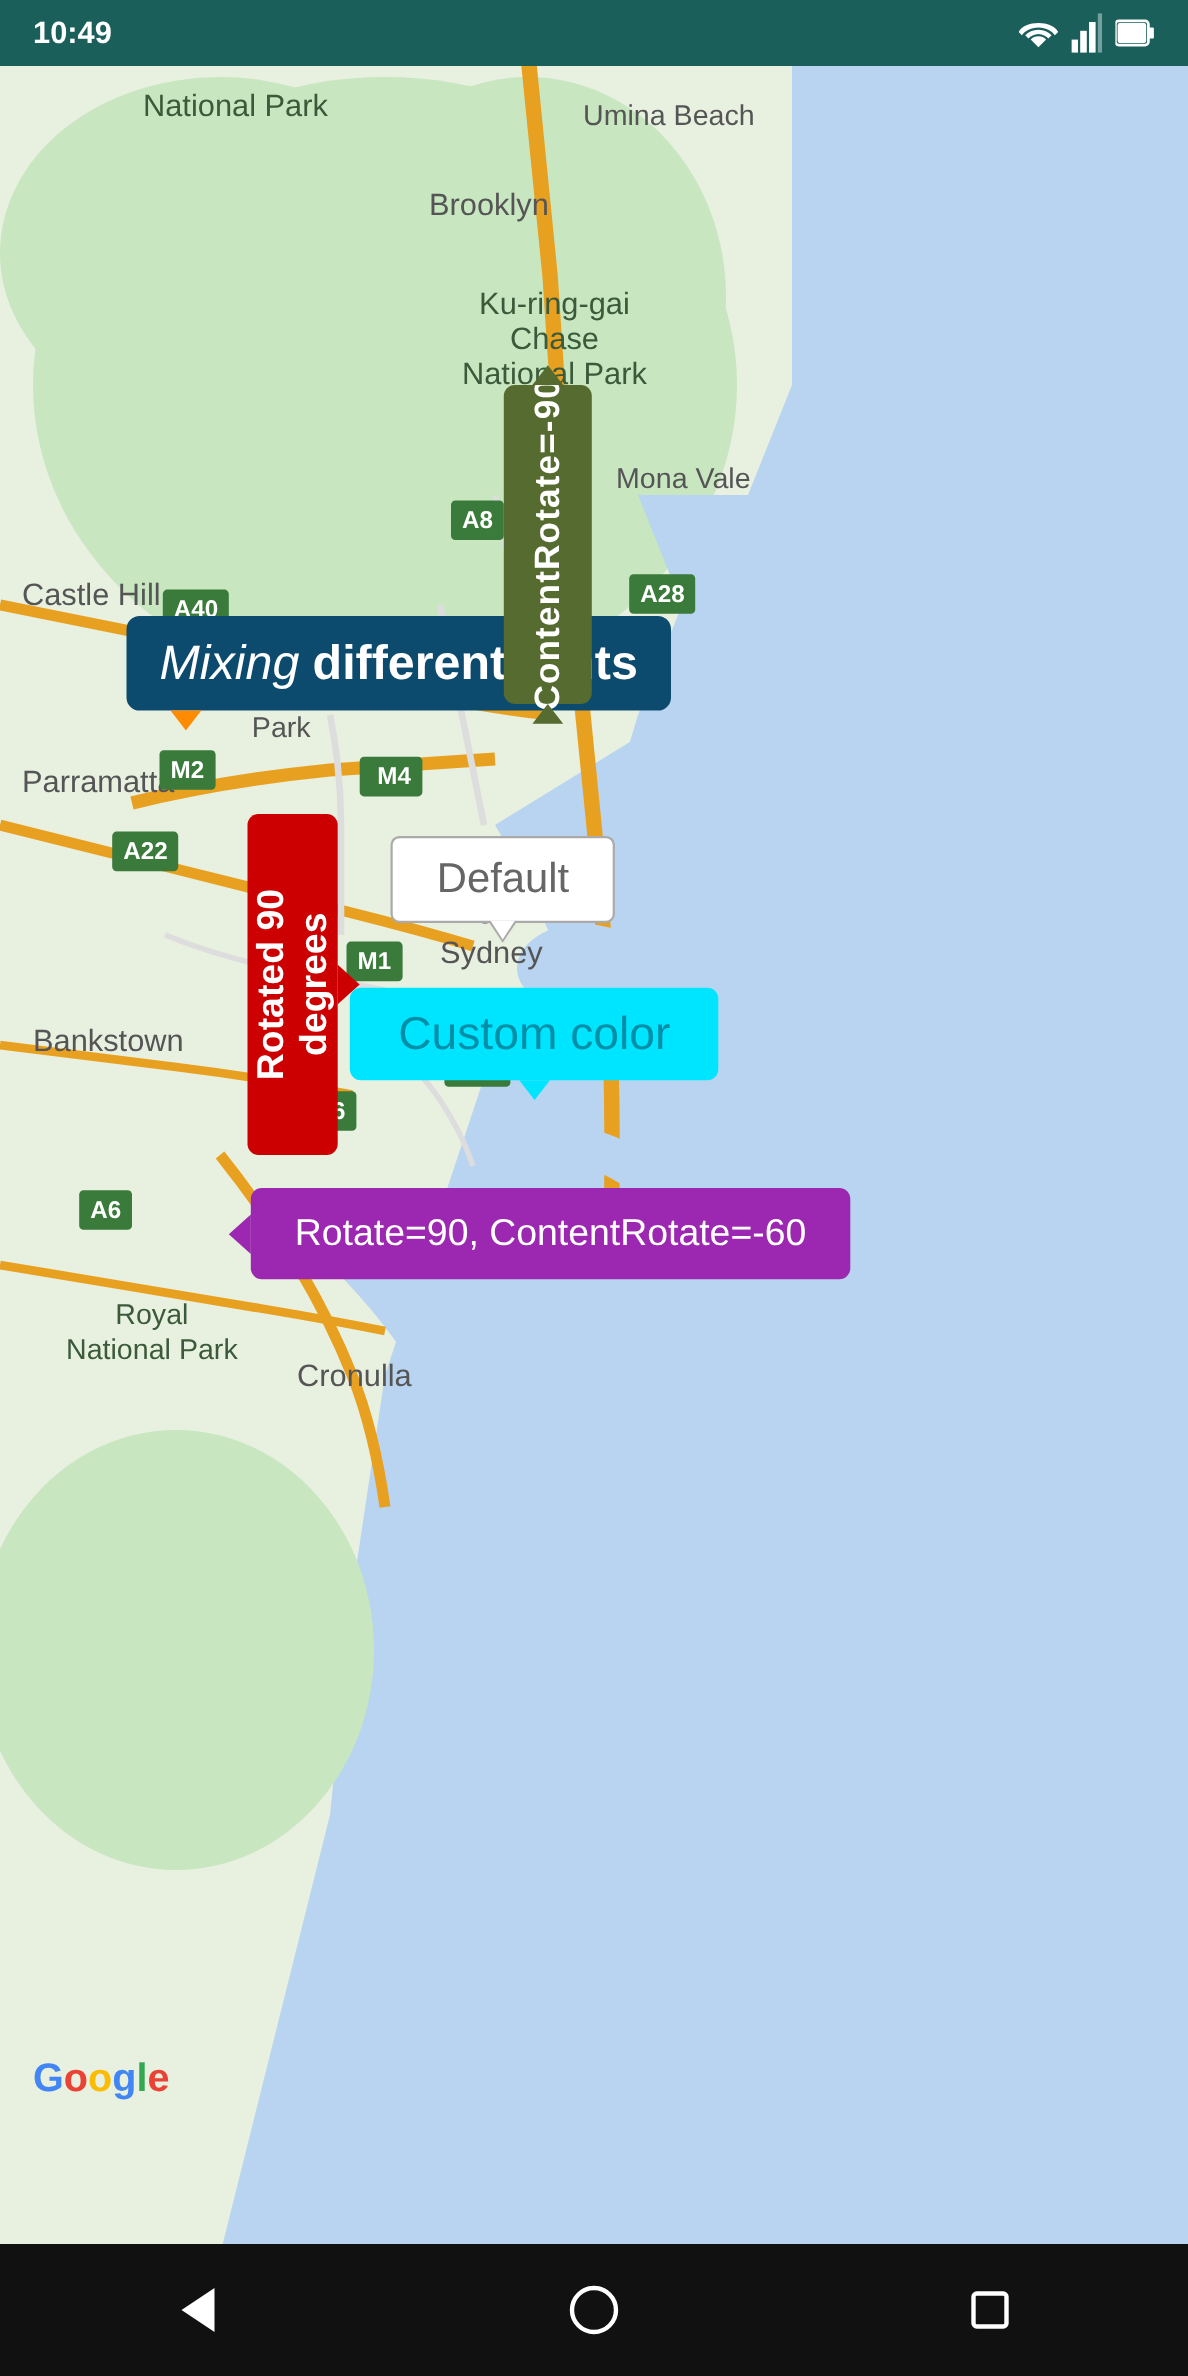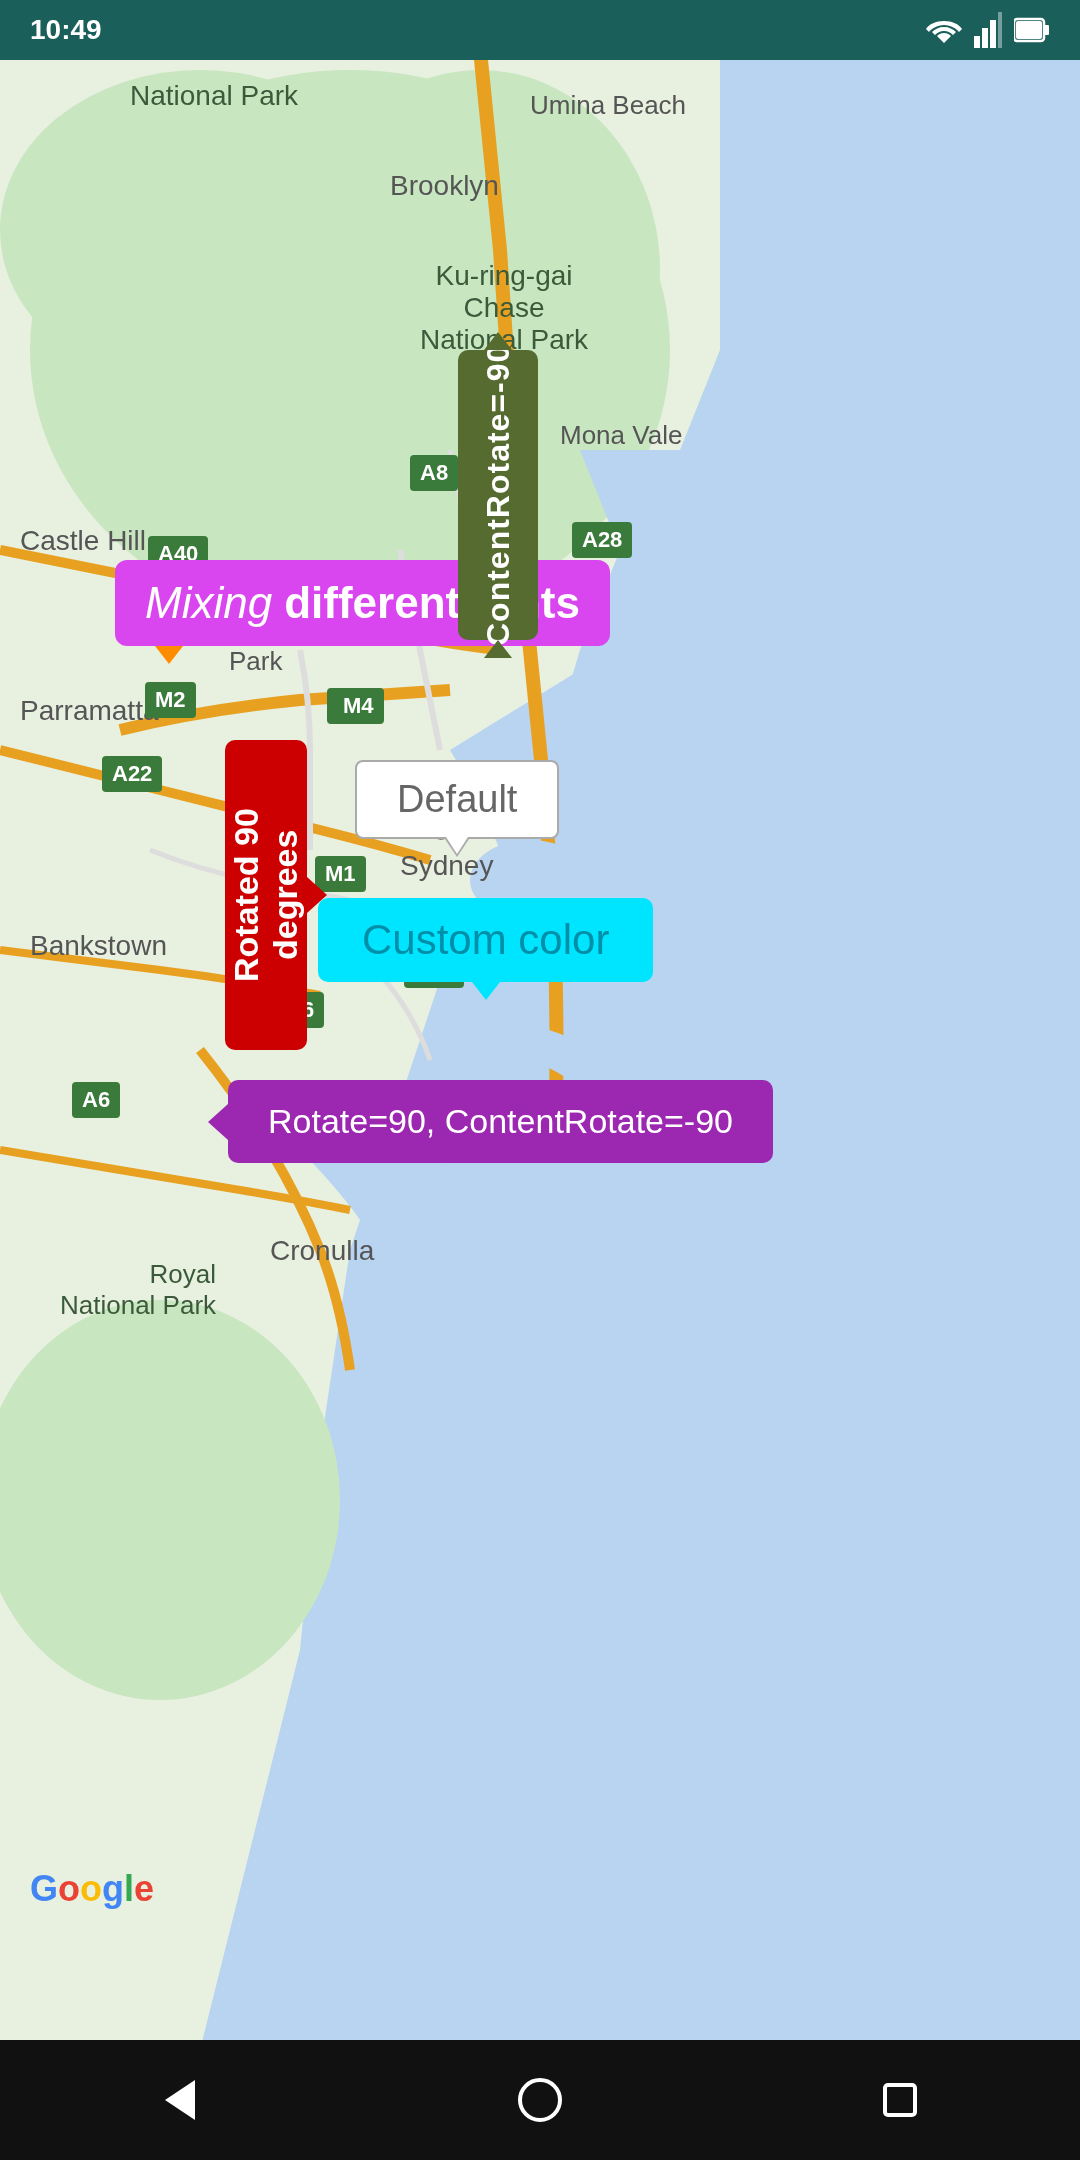--- a/index.html
+++ b/index.html
@@ -68,21 +68,21 @@
       color: #3a5a3a;
       font-size: 26px;
       font-weight: 500;
     }
 
     
     .bubble-mixing {
       position: absolute;
       top: 500px;
       left: 115px;
-      background: #d946ef;
+      background: #0c4a6e;
       border-radius: 12px;
       padding: 18px 30px;
       display: flex;
       align-items: flex-start;
       gap: 0;
     }
     .bubble-mixing::after {
       content: '';
       position: absolute;
       bottom: -18px;
@@ -257,21 +257,21 @@
     <div class="map-label" style="top:30px; left:530px; font-size:26px; color:#555;">Umina Beach</div>
     <div class="map-label" style="top:110px; left:390px; font-size:28px; color:#555;">Brooklyn</div>
     <div class="map-label" style="top:200px; left:420px; font-size:28px; color:#3a5a3a; text-align:center;">Ku-ring-gai<br>Chase<br>National Park</div>
     <div class="map-label" style="top:360px; left:560px; font-size:26px; color:#555;">Mona Vale</div>
     <div class="map-label" style="top:465px; left:20px; font-size:28px; color:#555;">Castle Hill</div>
     <div class="map-label" style="top:555px; left:195px; font-size:26px; color:#555; text-align:center;">Macquarie<br>Park</div>
     <div class="map-label" style="top:635px; left:20px; font-size:28px; color:#555;">Parramatta</div>
     <div class="map-label" style="top:870px; left:30px; font-size:28px; color:#555;">Bankstown</div>
     <div class="map-label" style="top:790px; left:400px; font-size:28px; color:#555;text-align:center;">Sydney</div>
     <div class="map-label" style="top:1175px; left:270px; font-size:28px; color:#555;">Cronulla</div>
-    <div class="map-label" style="top:1199px; left:60px; font-size:26px; color:#3a5a3a; text-align:right;">Royal<br>National Park</div>
+    <div class="map-label" style="top:1120px; left:60px; font-size:26px; color:#3a5a3a; text-align:center;">Royal<br>National Park</div>
 
     <div class="road-label" style="top:395px; left:410px;">A8</div>
     <div class="road-label" style="top:462px; left:572px;">A28</div>
     <div class="road-label" style="top:476px; left:148px;">A40</div>
     <div class="road-label" style="top:622px; left:145px;">M2</div>
     <div class="road-label" style="top:628px; left:327px;padding-left:16px;">M4</div>
     <div class="road-label" style="top:696px; left:102px;">A22</div>
     <div class="road-label" style="top:796px; left:315px;">M1</div>
     <div class="road-label" style="top:892px; left:404px;">A36</div>
     <div class="road-label" style="top:932px; left:276px;">A6</div>
@@ -312,21 +312,21 @@
   
   <div style="position:absolute; top:838px; left:318px; background:#00e5ff; border-radius:10px; padding:18px 44px; display:flex; align-items:center; justify-content:center; overflow:visible;">
     <div style="position:absolute; bottom:-18px; left:50%; transform:translateX(-50%); width:0; height:0; border-left:14px solid transparent; border-right:14px solid transparent; border-top:18px solid #00e5ff;"></div>
     <span style="color:#008fa8; font-size:42px; font-weight:500;">Custom color</span>
   </div>
 
   
   <div style="position:absolute; top:1020px; left:228px; background:#9c27b0; border-radius:10px; padding:22px 40px; display:flex; align-items:center; justify-content:center; overflow:visible;">
 
     <div style="position:absolute; left:-20px; top:50%; transform:translateY(-50%); width:0; height:0; border-top:18px solid transparent; border-bottom:18px solid transparent; border-right:20px solid #9c27b0;"></div>
-    <span style="color:white; font-size:34px; font-weight:500; white-space:nowrap;">Rotate=90, ContentRotate=-90</span>
+    <span style="color:white; font-size:34px; font-weight:500; white-space:nowrap;">Rotate=90, ContentRotate=-60</span>
   </div>
 
   
   <div class="google-logo">
     <span class="g-blue">G</span><span class="g-red">o</span><span class="g-yellow">o</span><span class="g-blue">g</span><span class="g-green">l</span><span class="g-red">e</span>
   </div>
 
 </div>
 
 <div class="nav-bar">

